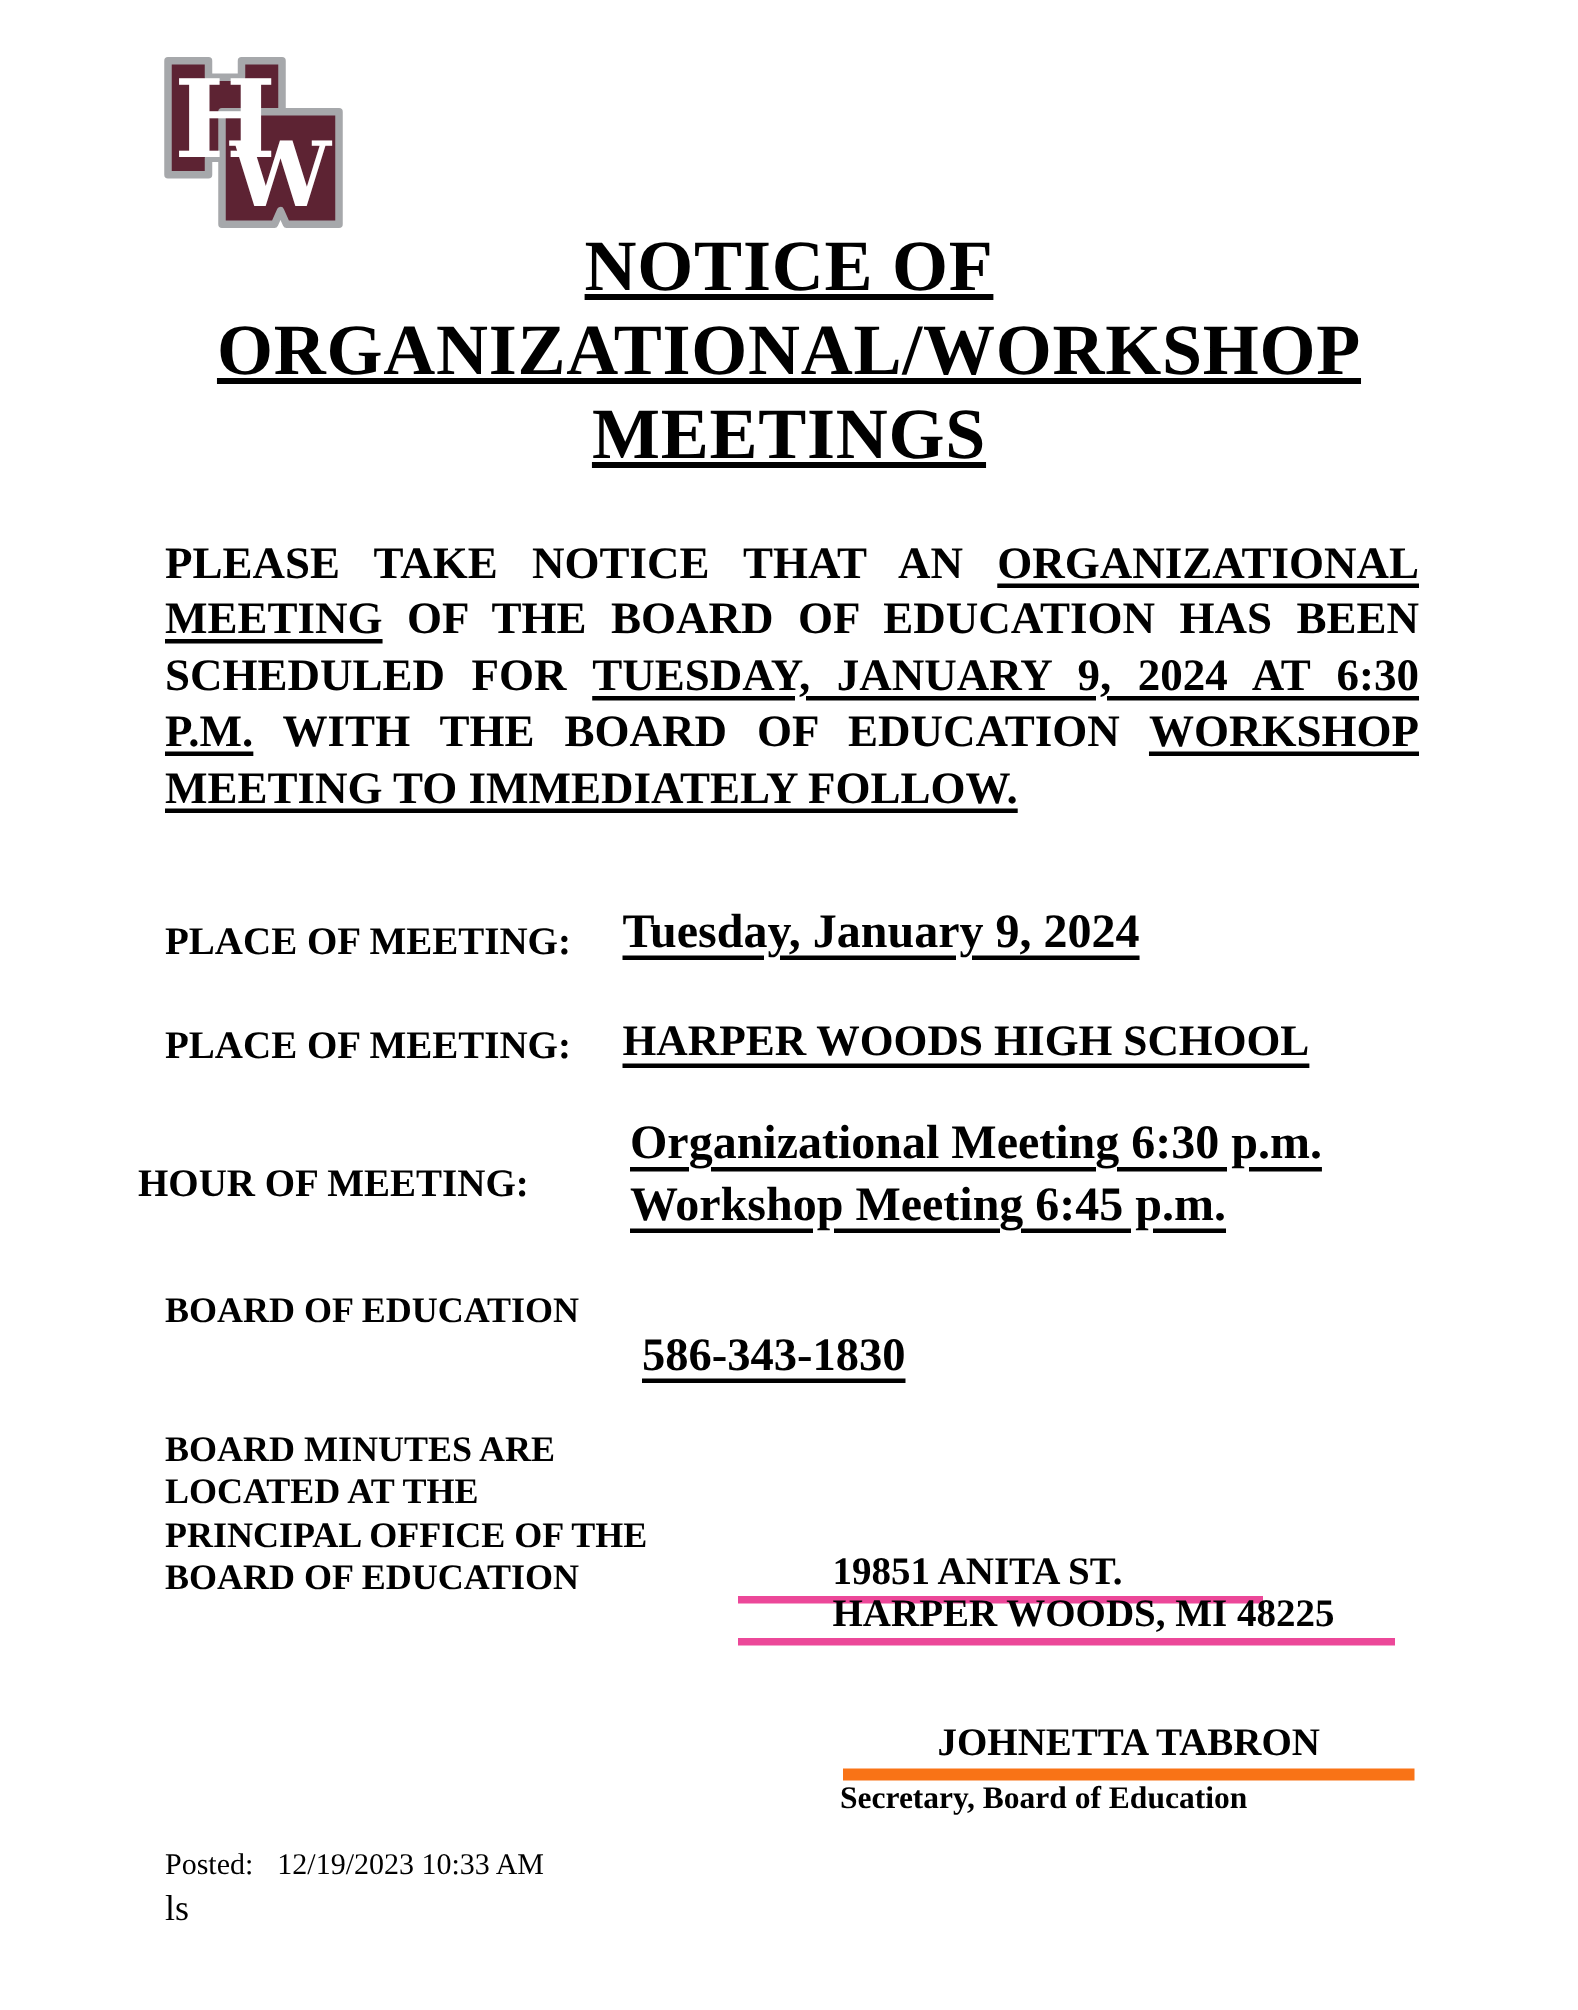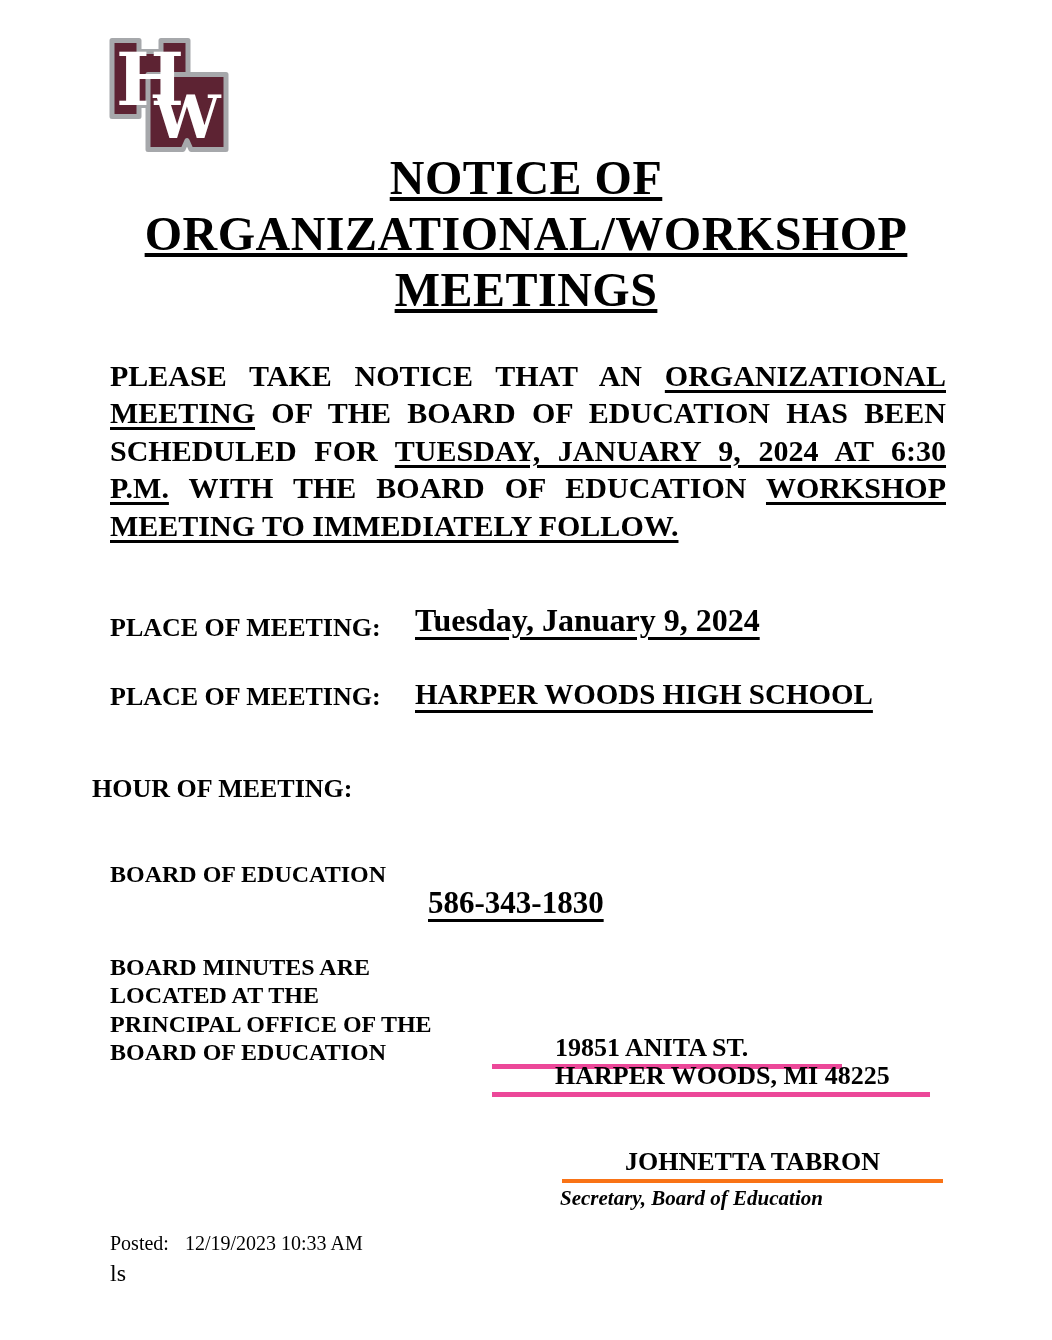--- a/index.html
+++ b/index.html
@@ -41,23 +41,23 @@
   .tel-label   { left:110px; top:858px; line-height:32px; }
   .tel-value   { left:428px; top:885px; font-size:31px; }
 
   .minutes-label { left:110px; top:953px; line-height:28.4px; }
   .addr { font-weight:bold; font-size:26px; line-height:28px; border-bottom:5px solid #ec4899;
           padding-left:63px; padding-bottom:2px; box-sizing:border-box; white-space:nowrap; }
   .addr1 { left:492px; top:1034px; width:350px; }
   .addr2 { left:492px; top:1062px; width:438px; }
 
   .sig-name  { left:562px; top:1147px; width:381px; text-align:center; font-weight:bold;
-               font-size:26px; line-height:30px; padding-bottom:2px; border-bottom:4px solid #f97316;
+               font-size:26px; line-height:30px; padding-bottom:2px; border-bottom:8px solid #f97316;
                box-sizing:content-box; white-space:nowrap; }
-  .sig-title { left:560px; top:1186px; font-weight:bold; font-size:21px;font-style:italic; }
+  .sig-title { left:560px; top:1186px; font-weight:bold; font-size:21px; }
 
   .posted   { left:110px; top:1232px; font-size:20px; }
   .posted .gap { display:inline-block; width:16px; }
   .initials { left:110px; top:1260px; font-size:24px; }
 </style>
 </head>
 <body>
 
 <div class="page">
 
@@ -86,20 +86,24 @@
     <div class="jline last"><span class="up">MEETING TO IMMEDIATELY FOLLOW.</span></div>
   </div>
 
   <div class="abs lbl date-label">PLACE OF MEETING:</div>
   <div class="abs val uv date-value">Tuesday, January 9, 2024</div>
 
   <div class="abs lbl place-label">PLACE OF MEETING:</div>
   <div class="abs val uv place-value">HARPER WOODS HIGH SCHOOL</div>
 
   <div class="abs lbl hour-label">HOUR OF MEETING:</div>
+  <div class="abs val hour-value">
+    <div><span class="uv">Organizational Meeting 6:30 p.m.</span></div>
+    <div><span class="uv">Workshop Meeting 6:45 p.m.</span></div>
+  </div>
 
   <div class="abs lblsm tel-label">
     <div>BOARD OF EDUCATION</div>
   </div>
   <div class="abs val uv tel-value">586-343-1830</div>
 
   <div class="abs lblsm minutes-label">
     <div>BOARD MINUTES ARE</div>
     <div>LOCATED AT THE</div>
     <div>PRINCIPAL OFFICE OF THE</div>

